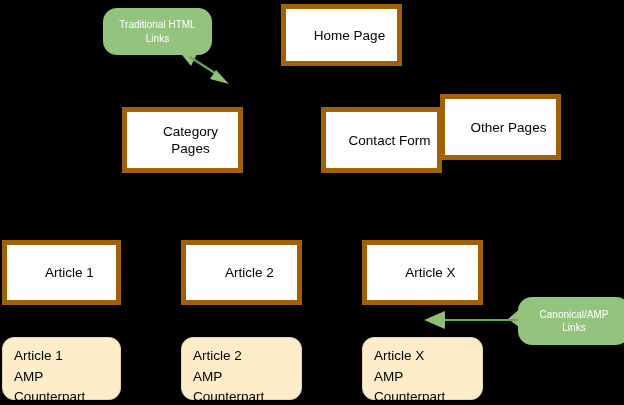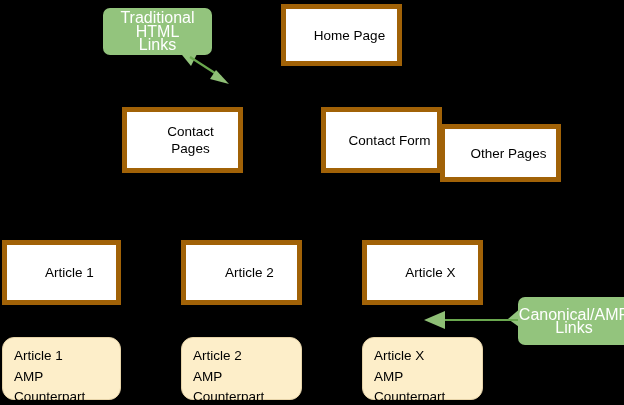--- a/index.html
+++ b/index.html
@@ -40,23 +40,23 @@
     border-radius: 12px;
     justify-content: flex-start;
     align-items: flex-start;
     text-align: left;
     padding: 8px 0 0 11px;
     line-height: 20.5px;
   }
   .callout {
     background: #93c47d;
     border: none;
-    border-radius: 7px;
+    border-radius: 14px;
     color: #ffffff;
-    font-size: 16px;
+    font-size: 10px;
     line-height: 13.5px;
     padding: 0 6px;
   }
   .edge-layer {
     position: absolute;
     left: 0;
     top: 0;
     width: 624px;
     height: 405px;
     pointer-events: none;
@@ -75,26 +75,26 @@
     <polygon points="229,84 210,79 216,70" fill="#8fbf76"></polygon>
 
     <polygon points="522,307 522,329 508,319" fill="#93c47d"></polygon>
 
     <line x1="518" y1="320" x2="442" y2="320" stroke="#6aa84f" stroke-width="2.2"></line>
     <polygon points="424,320 445,311 445,329" fill="#8fbf76"></polygon>
   </svg>
 
   <div class="node page-box" style="left:281px;top:4px;width:121px;height:62px;">Home Page</div>
 
-  <div class="node page-box" style="left:122px;top:107px;width:121px;height:66px;">Contact
+  <div class="node page-box" style="left:122px;top:107px;width:121px;height:66px;">Category
 Pages</div>
 
   <div class="node page-box" style="left:281px;top:107px;width:121px;height:66px;margin-left:40px;">Contact Form</div>
 
-  <div class="node page-box" style="left:440px;top:124px;width:121px;height:58px;">Other Pages</div>
+  <div class="node page-box" style="left:440px;top:94px;width:121px;height:66px;">Other Pages</div>
 
   <div class="node page-box" style="left:2px;top:240px;width:119px;height:65px;">Article 1</div>
 
   <div class="node page-box" style="left:181px;top:240px;width:121px;height:65px;">Article 2</div>
 
   <div class="node page-box" style="left:362px;top:240px;width:121px;height:65px;">Article X</div>
 
   <div class="node amp-box" style="left:2px;top:337px;width:119px;height:63px;">Article 1
 AMP
 Counterpart</div>

